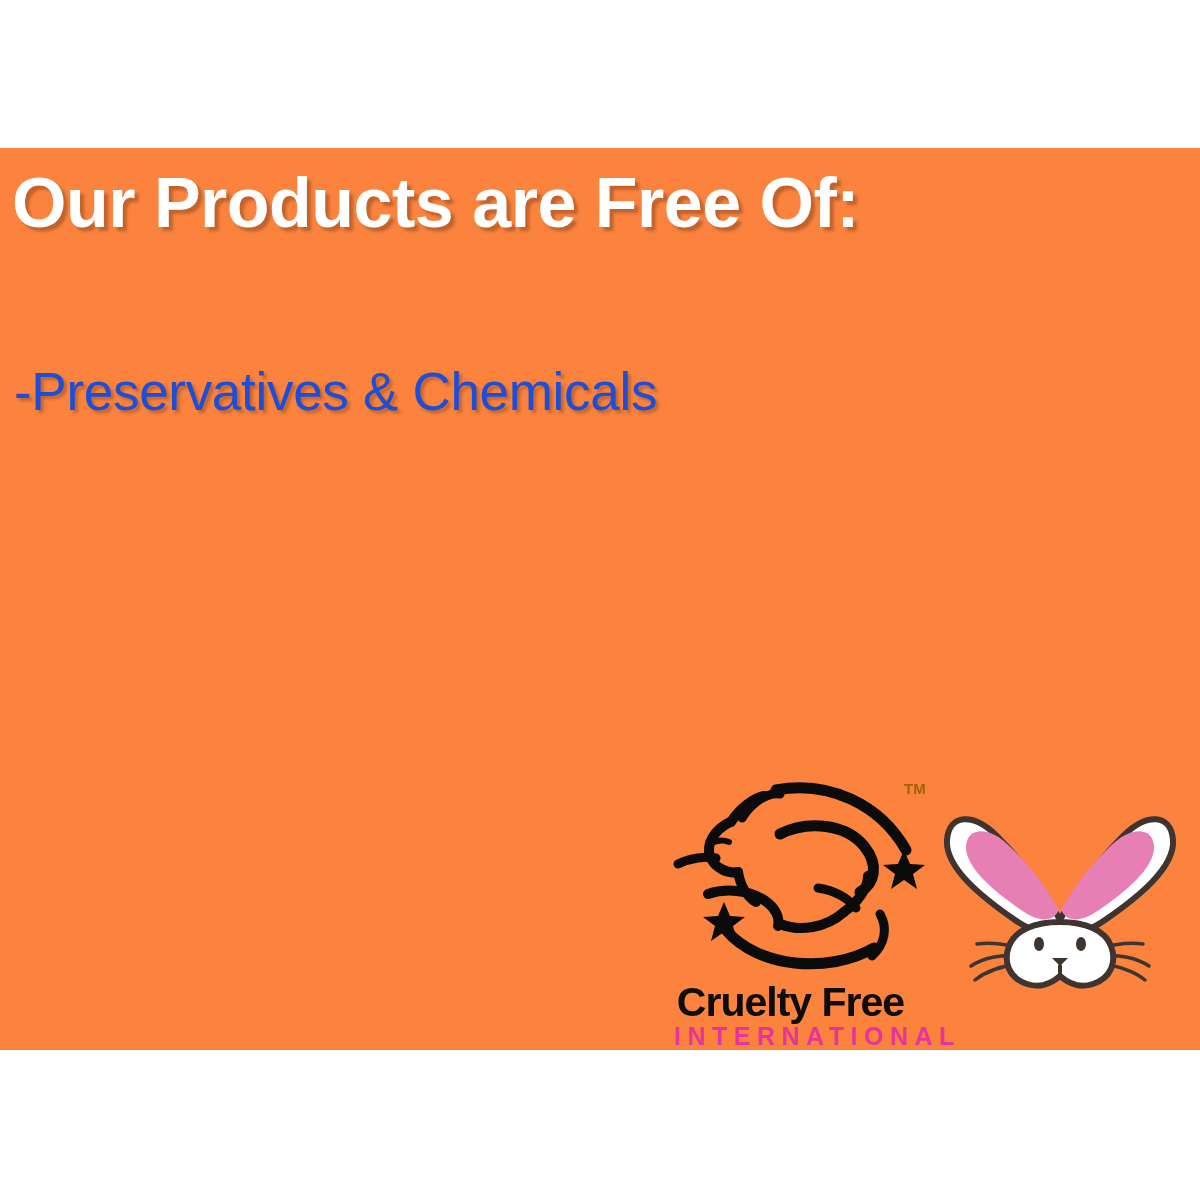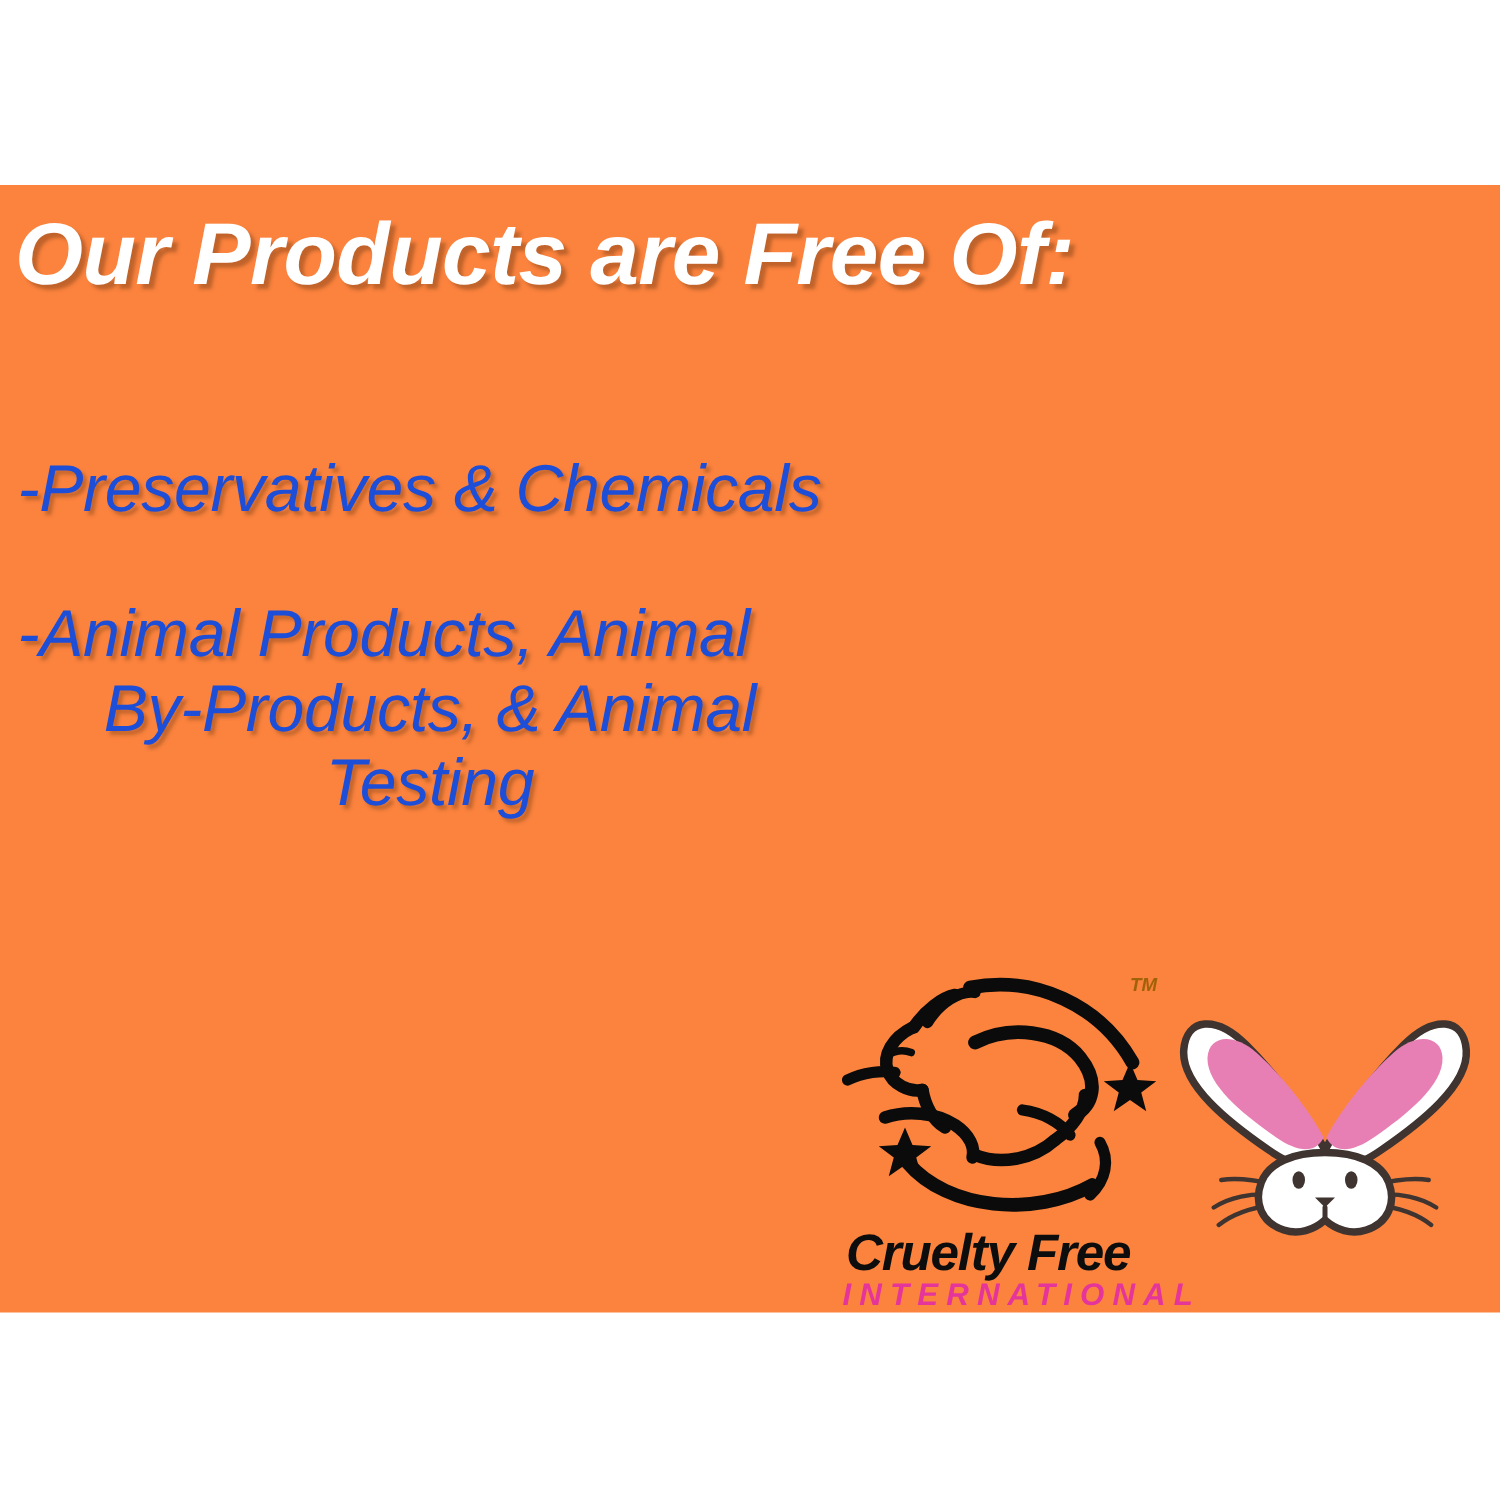--- a/index.html
+++ b/index.html
@@ -11,21 +11,20 @@
     width: 1200px;
     height: 1200px;
     overflow: hidden;
     font-family: "Liberation Sans", sans-serif;
   }
   .canvas {
     position: relative;
     width: 1200px;
     height: 889px;
     background: #ffffff;
-    font-style: italic;
   }
   
   .panel {
     position: absolute;
     left: 0;
     top: 148px;
     width: 1200px;
     height: 902px;
     background: #fb833e;
   }
@@ -151,25 +150,20 @@
 <body>
 
 <div class="canvas">
 
   <div class="panel"></div>
 
   <div class="headline">Our Products are Free Of:</div>
 
   <div class="bullets">
     <div class="bullet b1">-Preservatives &amp; Chemicals</div>
-    <div class="bullet multiline">
-      <span class="ml-line first">-Animal Products, Animal</span>
-      <span class="ml-line">By-Products, &amp; Animal</span>
-      <span class="ml-line">Testing</span>
-    </div>
   </div>
 
   <div class="lb-logo">
 
     <svg class="lb-mark" viewBox="0 0 262 212">
       <g fill="none" stroke="#0b0b0b" stroke-linecap="round" stroke-linejoin="round">
 
         <path d="M108 18 C 160 8, 212 32, 238 78" stroke-width="11"></path>
 
         <path d="M58 158 C 90 196, 160 202, 206 176" stroke-width="11"></path>

